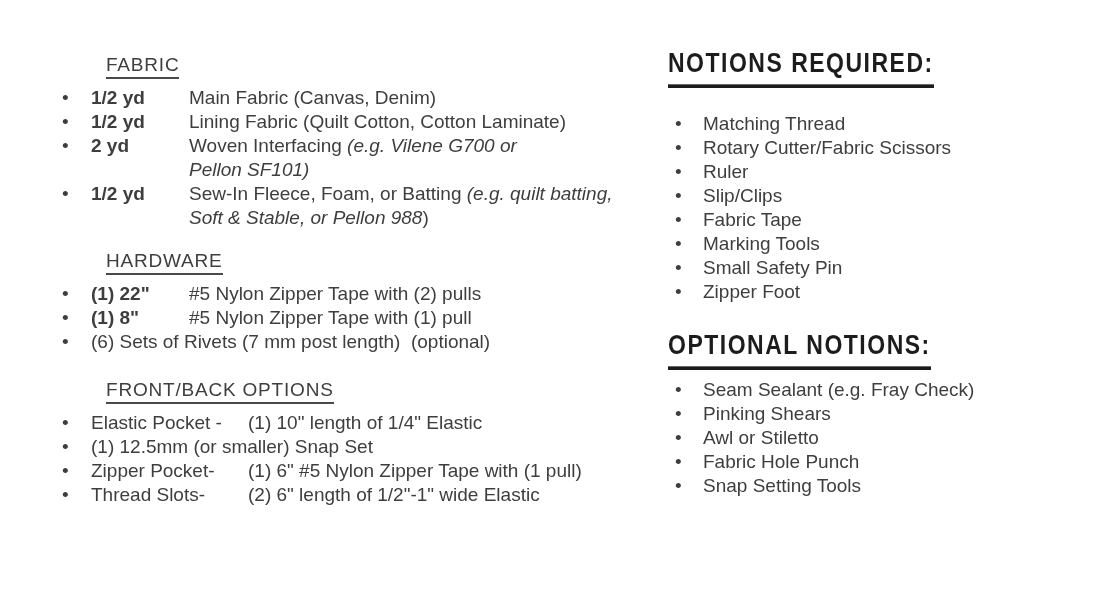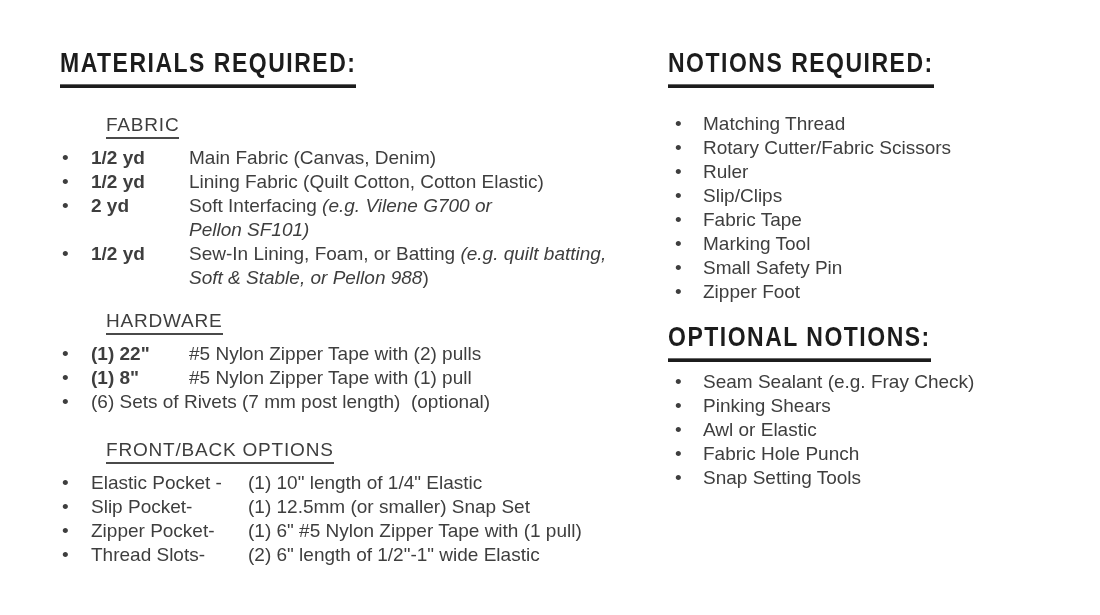--- a/index.html
+++ b/index.html
@@ -35,65 +35,62 @@
     display: inline-block;
     font-size: 19px;
     letter-spacing: 0.8px;
     color: #3e3e3e;
     border-bottom: 2px solid #4a4a4a;
     padding-bottom: 1px;
   }
   .subhead-wrap { margin-bottom: 7px; margin-left: 46px; }
   .sec-hardware { margin-top: 20px; }
   .sec-options  { margin-top: 25px; }
-  .sec-optional { margin-top: 24px; }
+  .sec-optional { margin-top: 32px; }
 
   .li { display: flex; font-size: 19px; line-height: 24px; }
   .b    { width: 31px; flex-shrink: 0; padding-left: 2px; }
   .b2   { width: 35px; flex-shrink: 0; padding-left: 7px; }
   .qty  { width: 98px;  flex-shrink: 0; white-space: pre; font-weight: bold; }
   .lbl  { width: 157px; flex-shrink: 0; white-space: pre; }
   .desc { flex: 1; white-space: pre-wrap; }
   .it   { font-style: italic; }
 </style>
 </head>
 <body>
 
 <div class="page">
 
   <div class="col-left">
 
-    <div class="title-wrap">
-      <span class="doc-title">MATERIALS REQUIRED:</span>
-    </div>
 
     <div class="section">
       <div class="subhead-wrap">
         <span class="subhead">FABRIC</span>
       </div>
       <div class="li">
         <span class="b">•</span>
         <span class="qty">1/2 yd</span>
         <span class="desc"><span>Main Fabric (Canvas, Denim)</span><span class="it"></span><span></span></span>
       </div>
       <div class="li">
         <span class="b">•</span>
         <span class="qty">1/2 yd</span>
-        <span class="desc"><span>Lining Fabric (Quilt Cotton, Cotton Elastic)</span><span class="it"></span><span></span></span>
+        <span class="desc"><span>Lining Fabric (Quilt Cotton, Cotton Laminate)</span><span class="it"></span><span></span></span>
       </div>
       <div class="li">
         <span class="b">•</span>
         <span class="qty">2 yd</span>
-        <span class="desc"><span>Soft Interfacing </span><span class="it">(e.g. Vilene G700 or
+        <span class="desc"><span>Woven Interfacing </span><span class="it">(e.g. Vilene G700 or
 Pellon SF101)</span><span></span></span>
       </div>
       <div class="li">
         <span class="b">•</span>
         <span class="qty">1/2 yd</span>
-        <span class="desc"><span>Sew-In Lining, Foam, or Batting </span><span class="it">(e.g. quilt batting,
+        <span class="desc"><span>Sew-In Fleece, Foam, or Batting </span><span class="it">(e.g. quilt batting,
 Soft &amp; Stable, or Pellon 988</span><span>)</span></span>
       </div>
     </div>
 
     <div class="section sec-hardware">
       <div class="subhead-wrap">
         <span class="subhead">HARDWARE</span>
       </div>
       <div class="li">
         <span class="b">•</span>
@@ -115,21 +112,20 @@
       <div class="subhead-wrap">
         <span class="subhead">FRONT/BACK OPTIONS</span>
       </div>
       <div class="li">
         <span class="b">•</span>
         <span class="lbl">Elastic Pocket - </span>
         <span class="desc">(1) 10" length of 1/4" Elastic</span>
       </div>
       <div class="li">
         <span class="b">•</span>
-        <span class="lbl">Slip Pocket-</span>
         <span class="desc">(1) 12.5mm (or smaller) Snap Set</span>
       </div>
       <div class="li">
         <span class="b">•</span>
         <span class="lbl">Zipper Pocket-</span>
         <span class="desc">(1) 6" #5 Nylon Zipper Tape with (1 pull)</span>
       </div>
       <div class="li">
         <span class="b">•</span>
         <span class="lbl">Thread Slots-</span>
@@ -161,21 +157,21 @@
       <div class="li">
         <span class="b2">•</span>
         <span class="desc">Slip/Clips</span>
       </div>
       <div class="li">
         <span class="b2">•</span>
         <span class="desc">Fabric Tape</span>
       </div>
       <div class="li">
         <span class="b2">•</span>
-        <span class="desc">Marking Tool</span>
+        <span class="desc">Marking Tools</span>
       </div>
       <div class="li">
         <span class="b2">•</span>
         <span class="desc">Small Safety Pin</span>
       </div>
       <div class="li">
         <span class="b2">•</span>
         <span class="desc">Zipper Foot</span>
       </div>
     </div>
@@ -187,21 +183,21 @@
       <div class="li">
         <span class="b2">•</span>
         <span class="desc">Seam Sealant (e.g. Fray Check)</span>
       </div>
       <div class="li">
         <span class="b2">•</span>
         <span class="desc">Pinking Shears</span>
       </div>
       <div class="li">
         <span class="b2">•</span>
-        <span class="desc">Awl or Elastic</span>
+        <span class="desc">Awl or Stiletto</span>
       </div>
       <div class="li">
         <span class="b2">•</span>
         <span class="desc">Fabric Hole Punch</span>
       </div>
       <div class="li">
         <span class="b2">•</span>
         <span class="desc">Snap Setting Tools</span>
       </div>
     </div>

